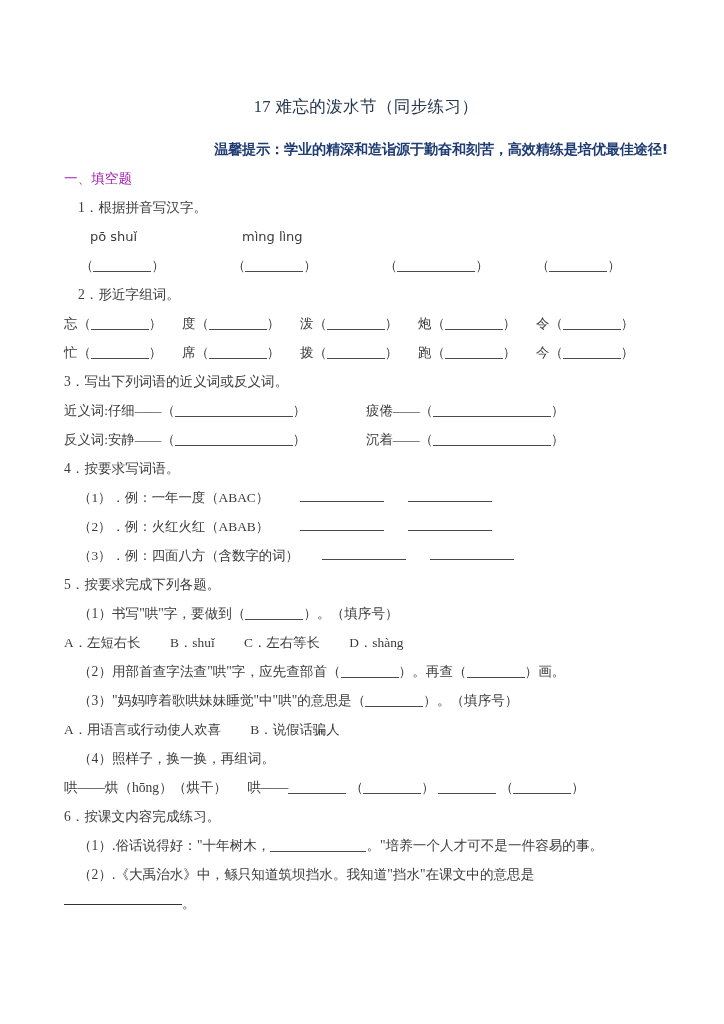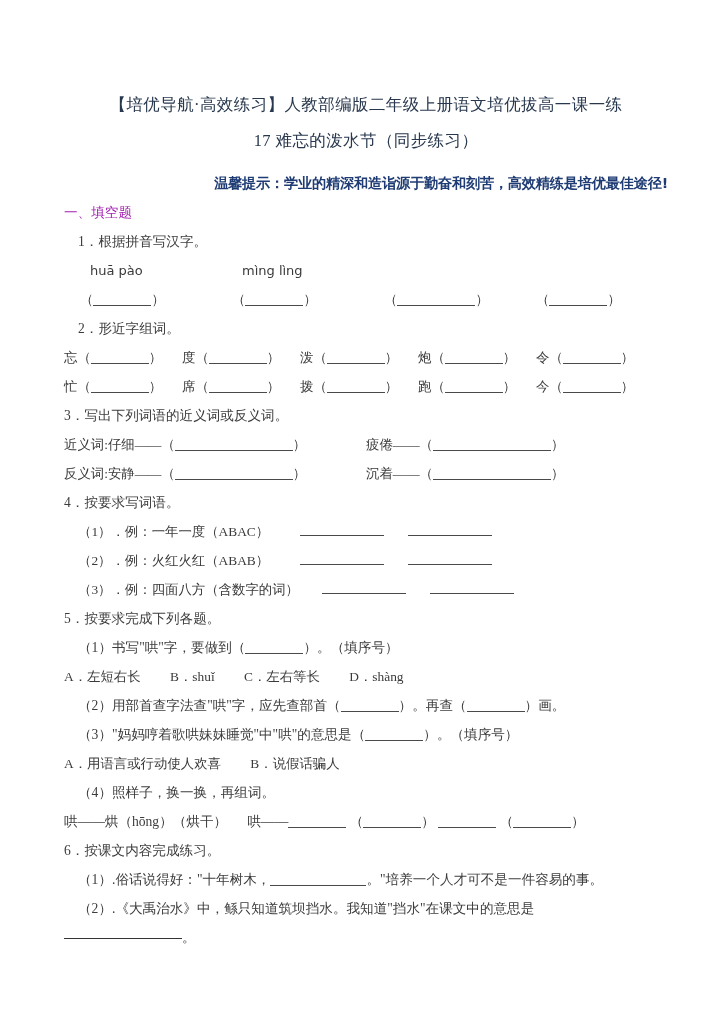--- a/index.html
+++ b/index.html
@@ -150,30 +150,29 @@
     border-bottom: 1.6px solid #333;
     width: 118px;
     vertical-align: 3px;
   }
 </style>
 </head>
 <body>
 
 <div class="page">
 
-  <div class="doc-title">【培优导航·高效练习】人教部编版二年级上册语文培优拔高一课一练</div>
   <div class="doc-title line2">17 难忘的泼水节（同步练习）</div>
 
   <div class="tip-line">温馨提示：学业的精深和造诣源于勤奋和刻苦，高效精练是培优最佳途径!</div>
 
   <div class="sec-head">一、填空题</div>
 
   <div class="q-head indent">1．根据拼音写汉字。</div>
   <div class="pinyin-row">
-    <span class="cell">huā pào</span>
+    <span class="cell">pō shuǐ</span>
     <span class="cell">mìng lìng</span>
   </div>
   <div class="paren-row">
     <span class="cell"><span>（</span><span class="blank b-md"></span><span>）</span></span>
     <span class="cell"><span>（</span><span class="blank b-md"></span><span>）</span></span>
     <span class="cell"><span>（</span><span class="blank b-lg"></span><span>）</span></span>
     <span class="cell"><span>（</span><span class="blank b-md"></span><span>）</span></span>
   </div>
 
   <div class="q-head indent">2．形近字组词。</div>

